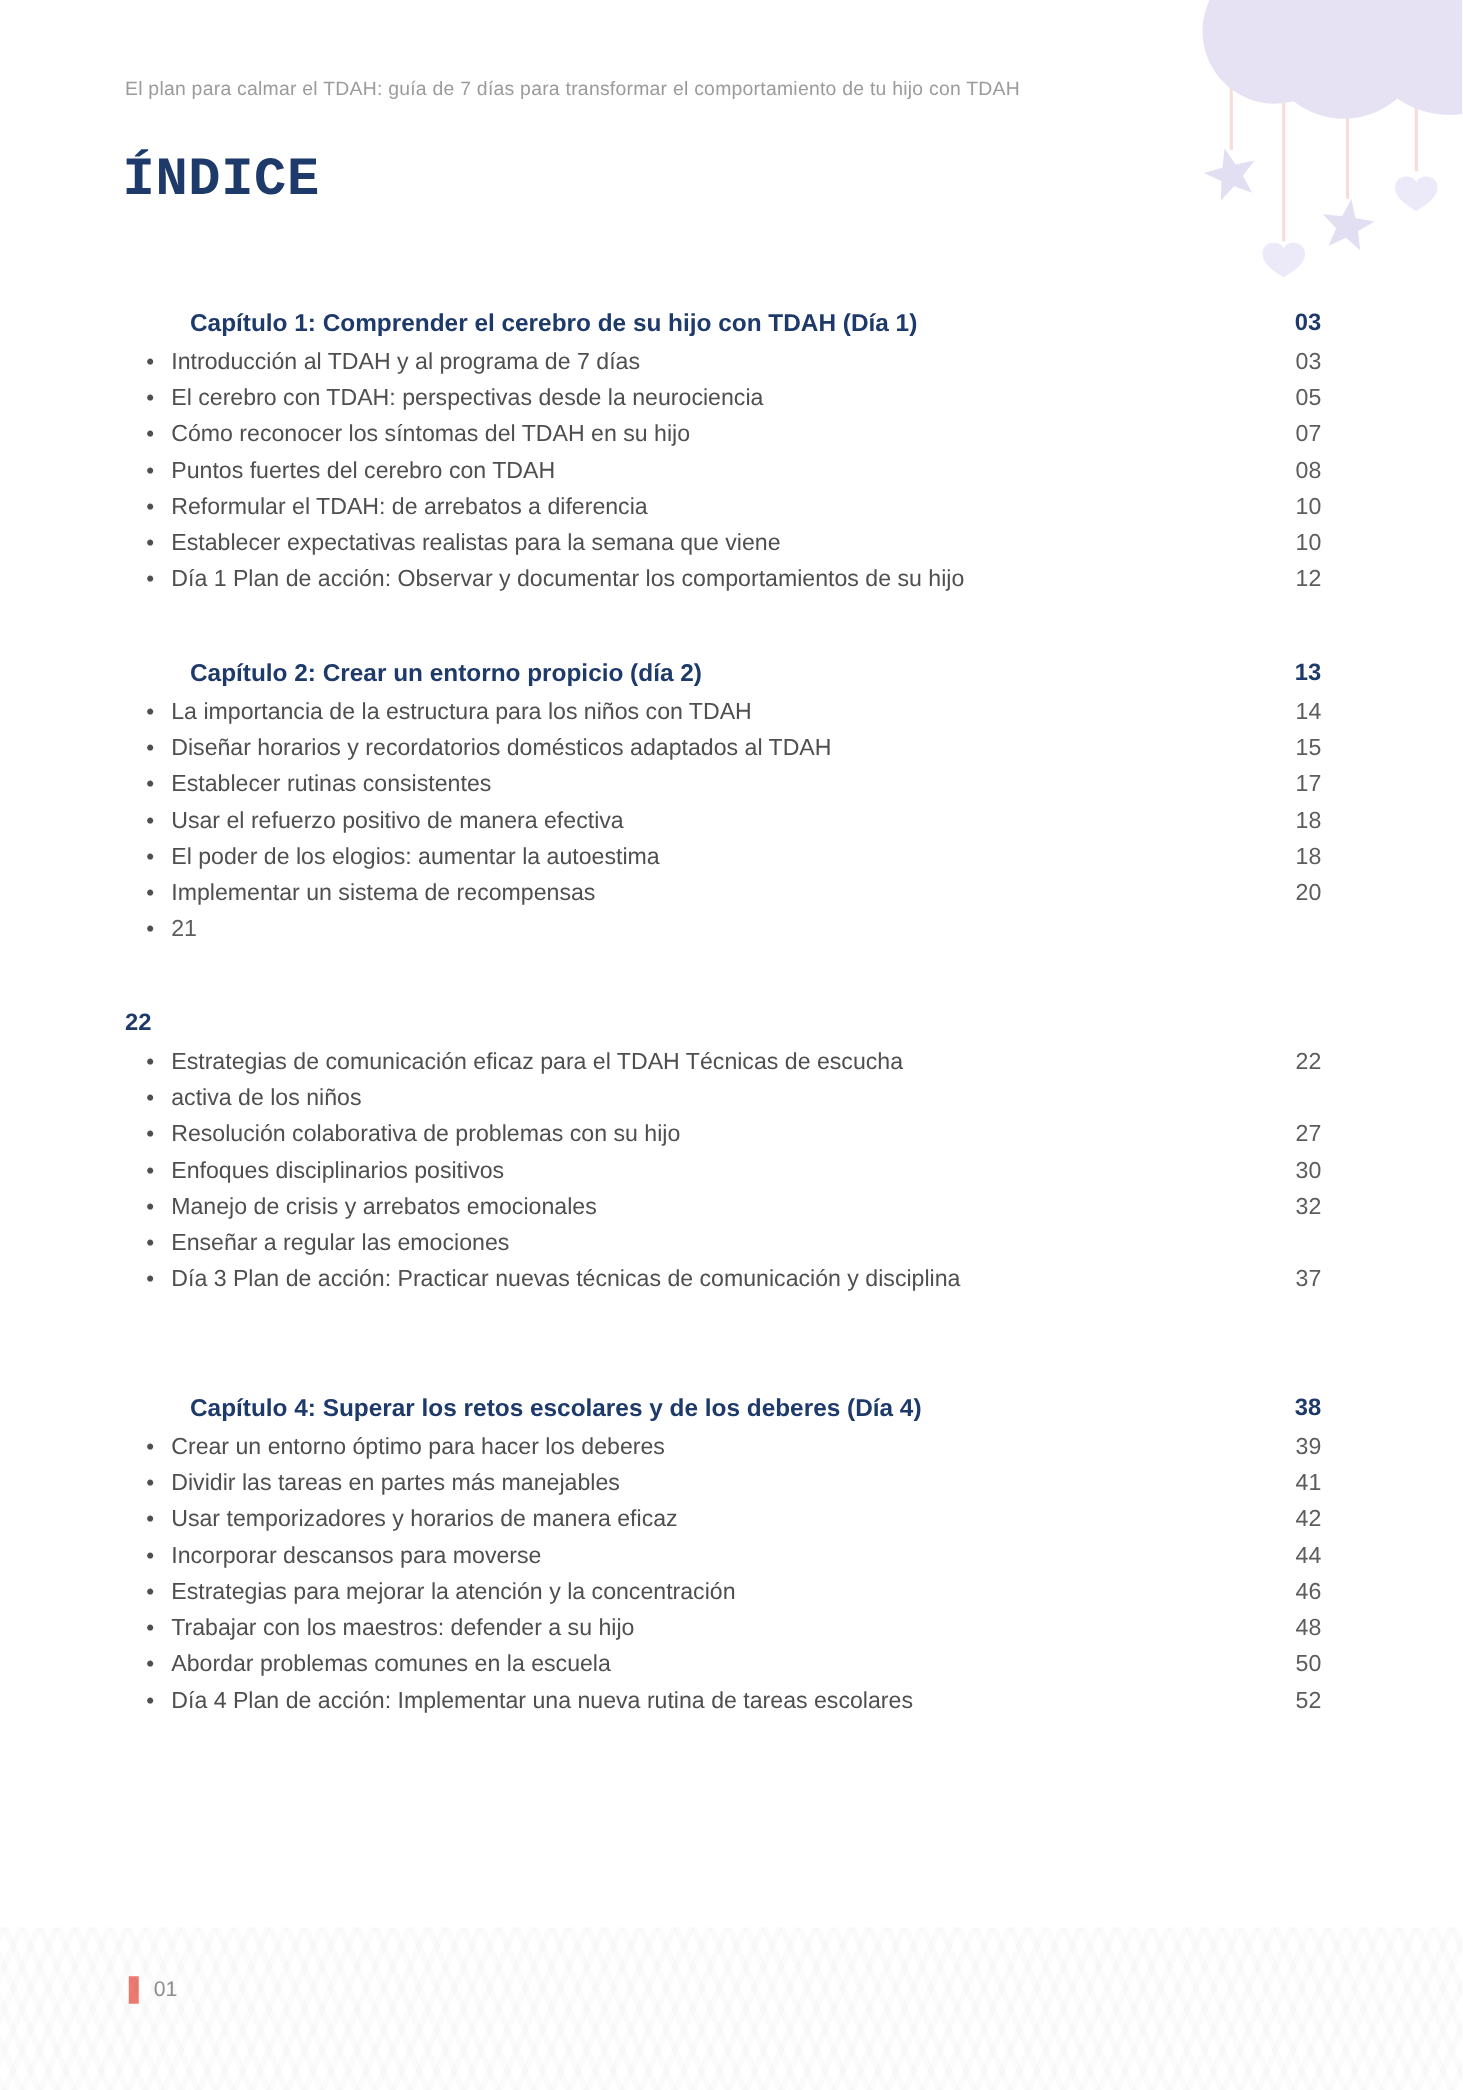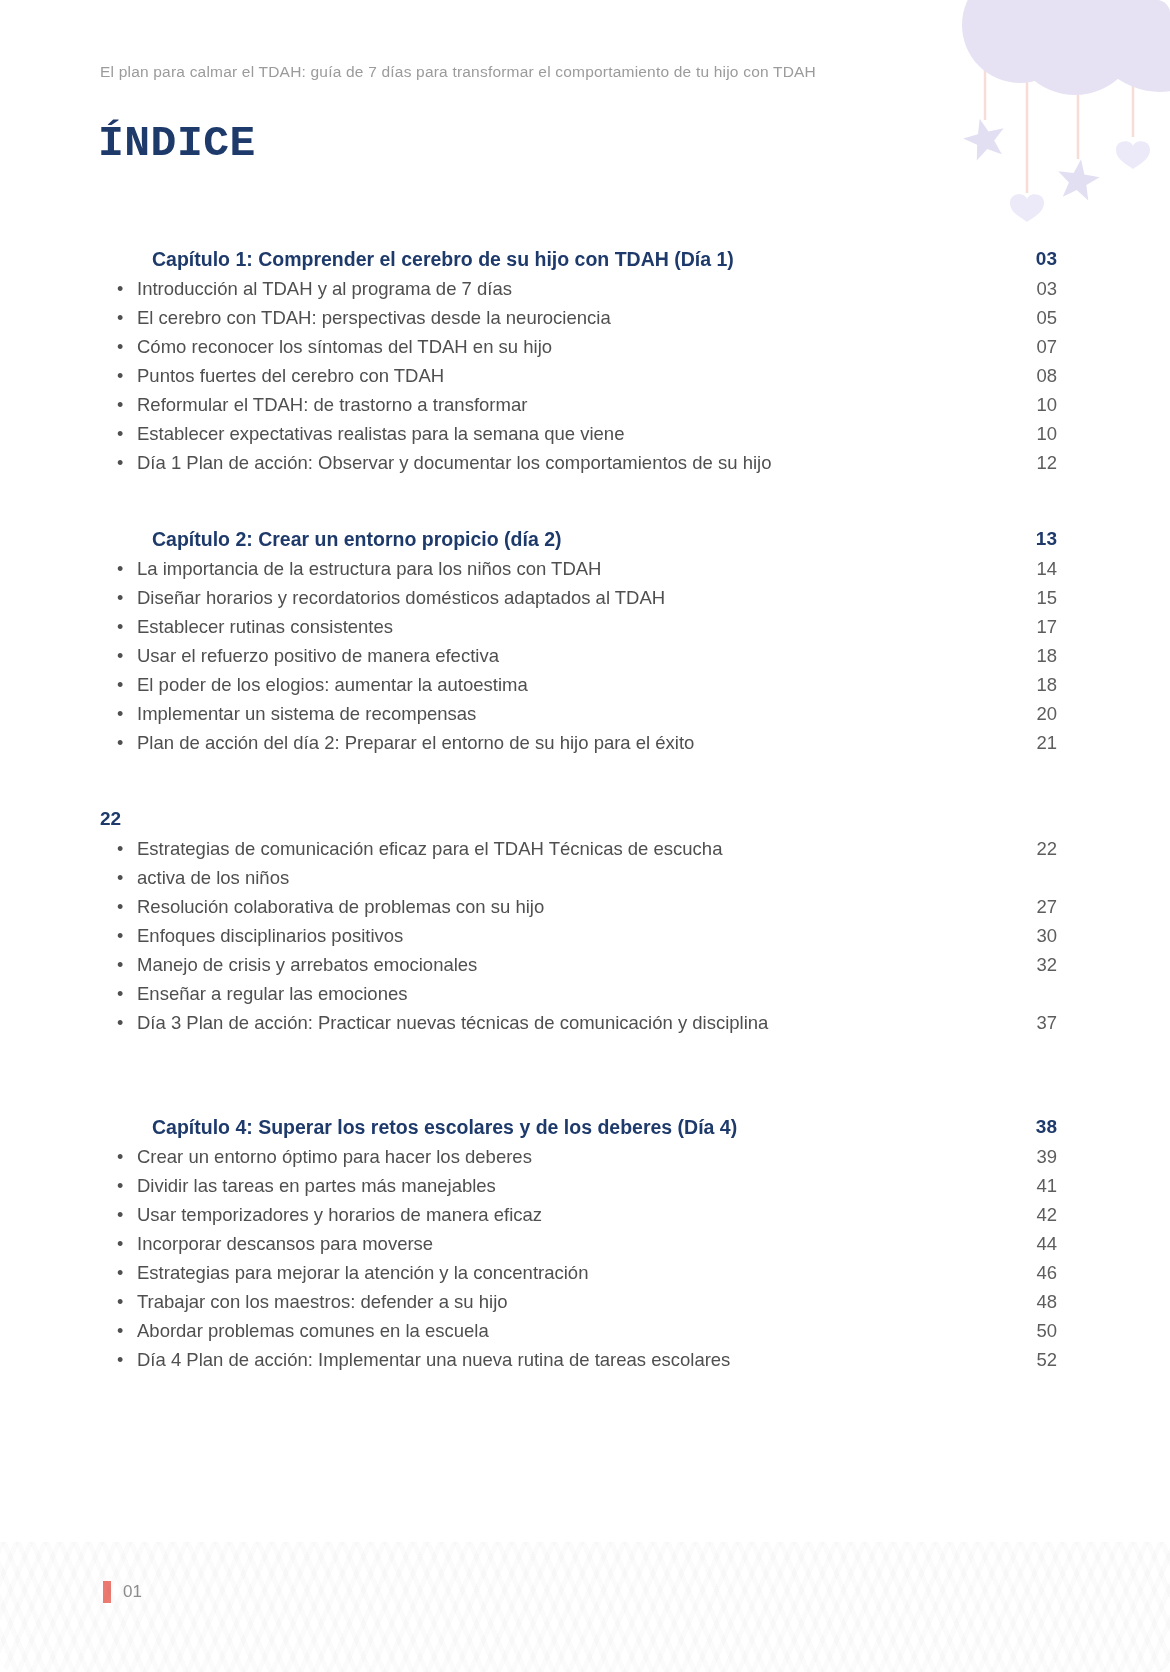--- a/index.html
+++ b/index.html
@@ -2,21 +2,20 @@
 <html style="--navy: #1e3a6b; --body-text: #4f4f4f; --muted-text: #9b9b9b; --accent-red: #ee7b72; --cloud-lavender: #e6e2f4; --star-lavender: #e3dff3; --heart-lavender: #ece9f8; --string-pink: #f8dcd7;"><head>
 <meta charset="utf-8">
 <style>
   html,body { margin:0; padding:0; background:#ffffff; }
   .page {
     position:relative;
     width:1170px; height:1672px;
     background:#ffffff;
     overflow:hidden;
     font-family:"Liberation Sans", sans-serif;
-    border-radius:14px;
   }
 
   
   .decor { position:absolute; top:0; right:0; width:300px; height:235px; }
   .cloud-shape   { fill:var(--cloud-lavender,#e6e2f4); }
   .star-shape    { fill:var(--star-lavender,#e3dff3); }
   .heart-shape   { fill:var(--heart-lavender,#ece9f8); }
   .string-line   { stroke:var(--string-pink,#f8dcd7); stroke-width:2.5; }
 
   .doc-header {
@@ -122,21 +121,21 @@
         <span class="item-label">Cómo reconocer los síntomas del TDAH en su hijo</span>
         <span class="item-page">07</span>
       </div>
       <div class="toc-row item-row">
         <span class="bullet">•</span>
         <span class="item-label">Puntos fuertes del cerebro con TDAH</span>
         <span class="item-page">08</span>
       </div>
       <div class="toc-row item-row">
         <span class="bullet">•</span>
-        <span class="item-label">Reformular el TDAH: de trastorno a transformar</span>
+        <span class="item-label">Reformular el TDAH: de arrebatos a diferencia</span>
         <span class="item-page">10</span>
       </div>
       <div class="toc-row item-row">
         <span class="bullet">•</span>
         <span class="item-label">Establecer expectativas realistas para la semana que viene</span>
         <span class="item-page">10</span>
       </div>
       <div class="toc-row item-row">
         <span class="bullet">•</span>
         <span class="item-label">Día 1 Plan de acción: Observar y documentar los comportamientos de su hijo</span>
@@ -174,21 +173,20 @@
         <span class="item-label">El poder de los elogios: aumentar la autoestima</span>
         <span class="item-page">18</span>
       </div>
       <div class="toc-row item-row">
         <span class="bullet">•</span>
         <span class="item-label">Implementar un sistema de recompensas</span>
         <span class="item-page">20</span>
       </div>
       <div class="toc-row item-row">
         <span class="bullet">•</span>
-        <span class="item-label">Plan de acción del día 2: Preparar el entorno de su hijo para el éxito</span>
         <span class="item-page">21</span>
       </div>
     </section>
 
     <section class="chapter">
       <div class="toc-row chapter-row">
         <span class="chapter-page">22</span>
       </div>
       <div class="toc-row item-row">
         <span class="bullet">•</span>

